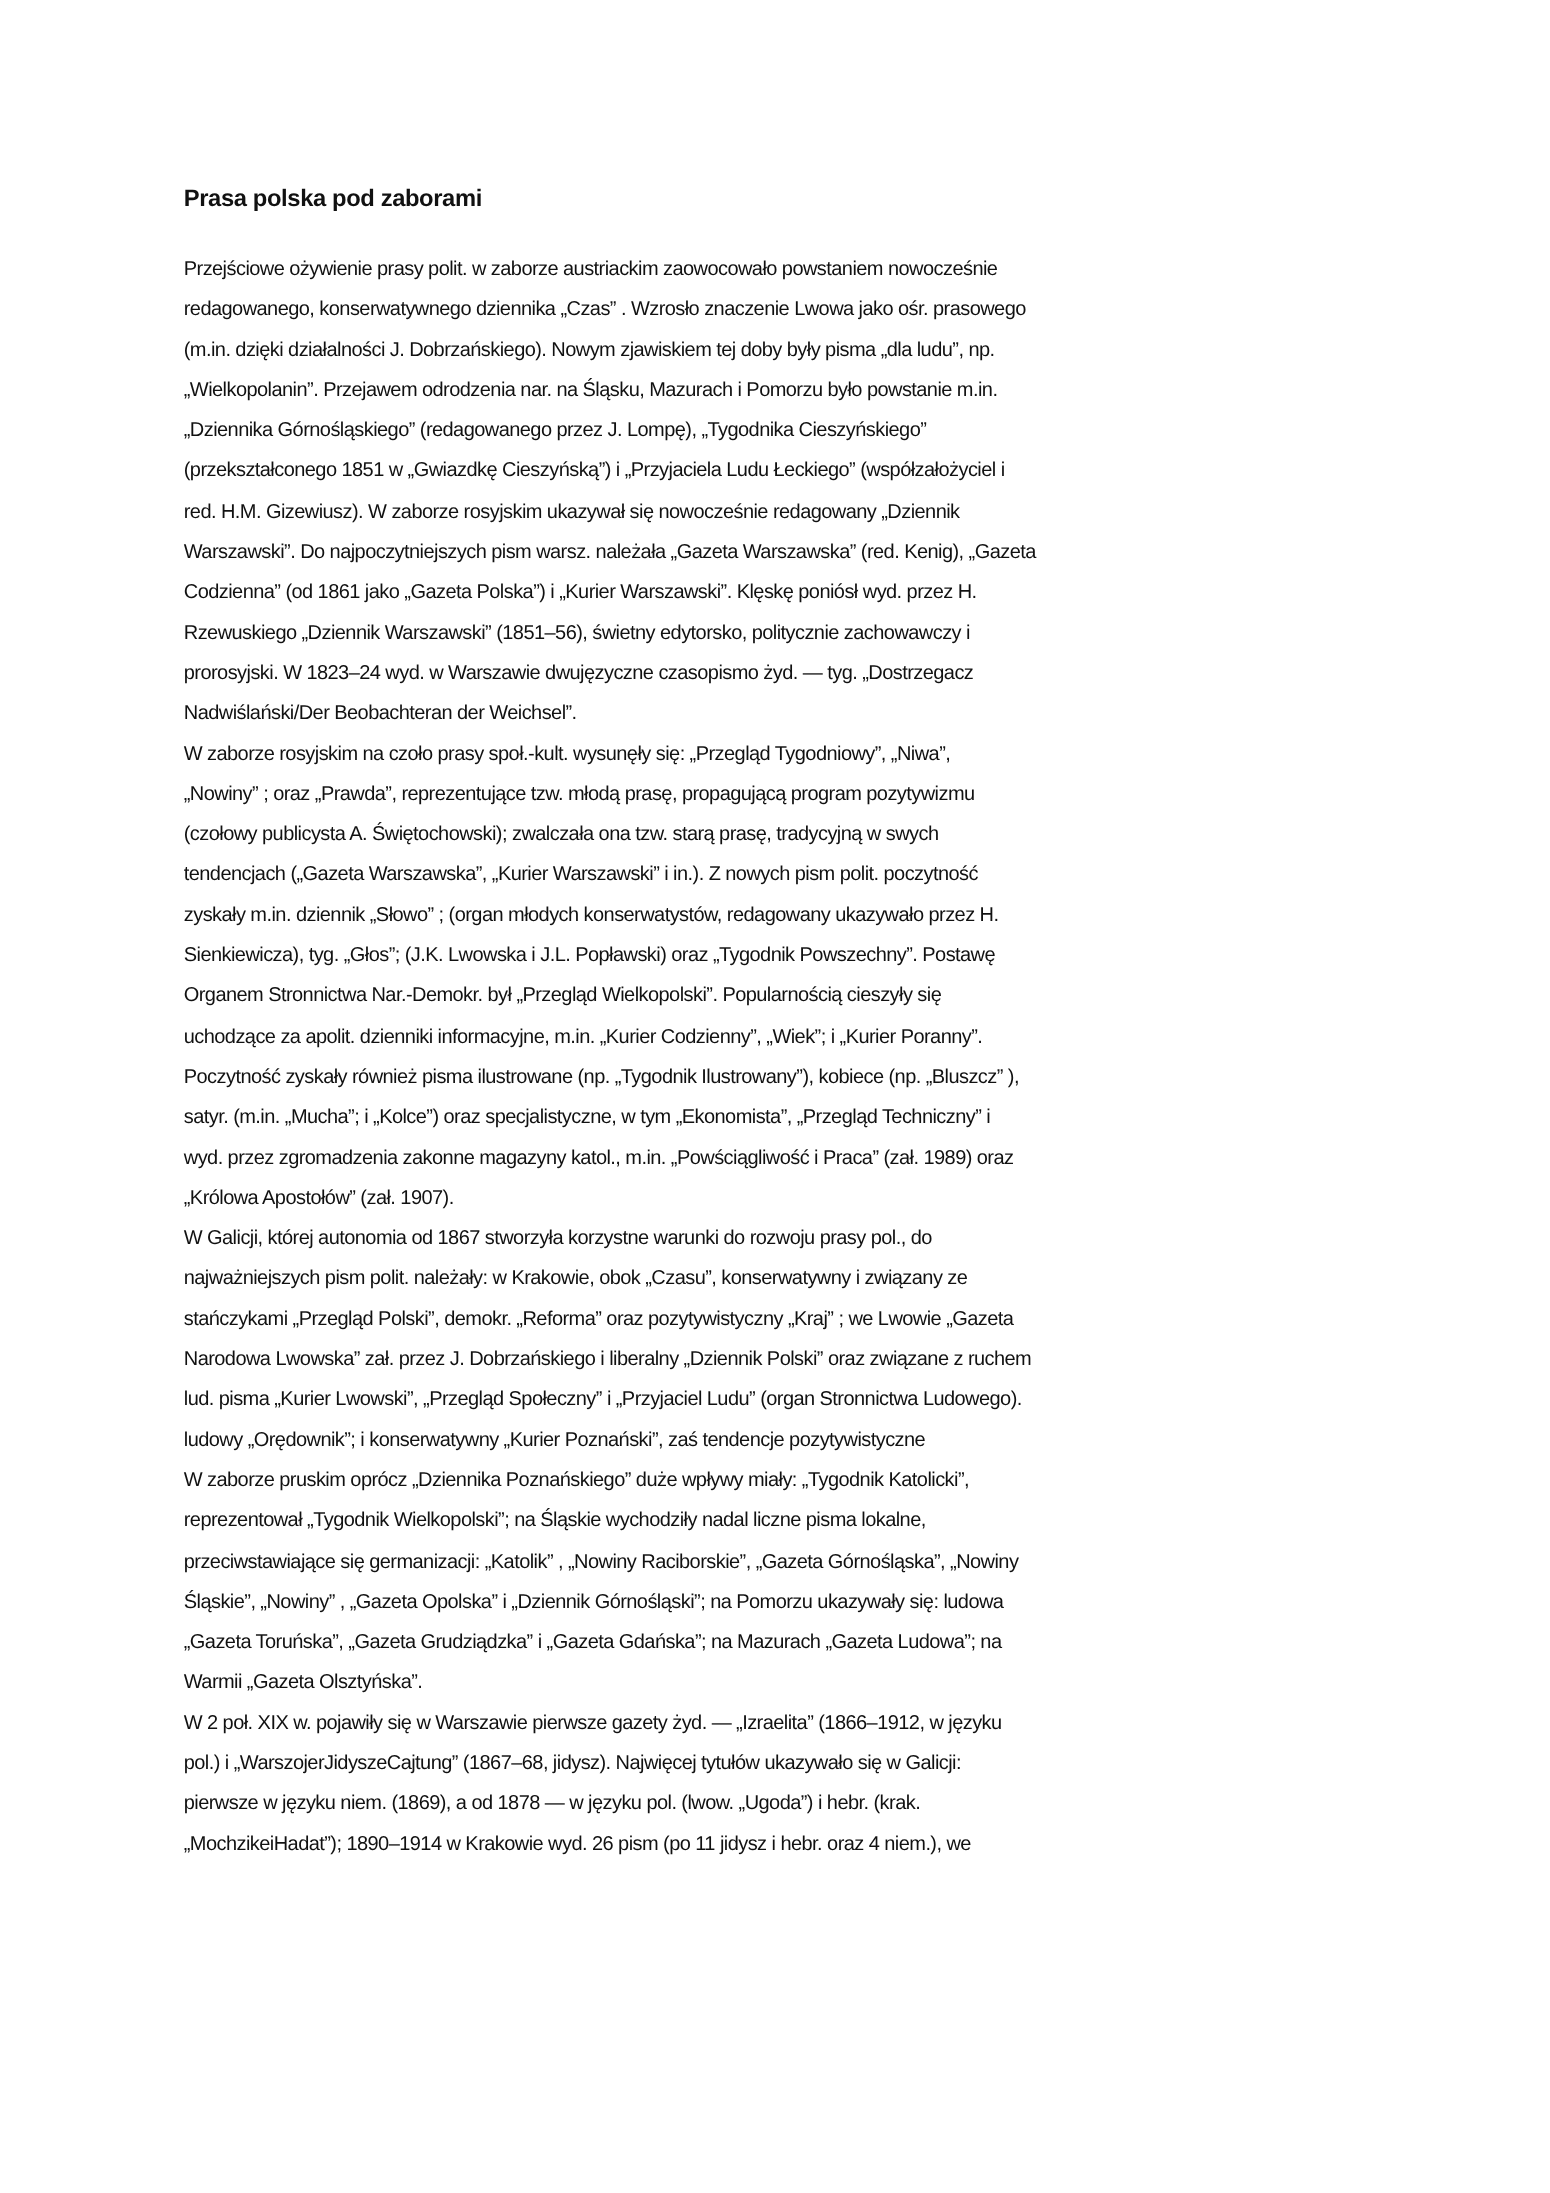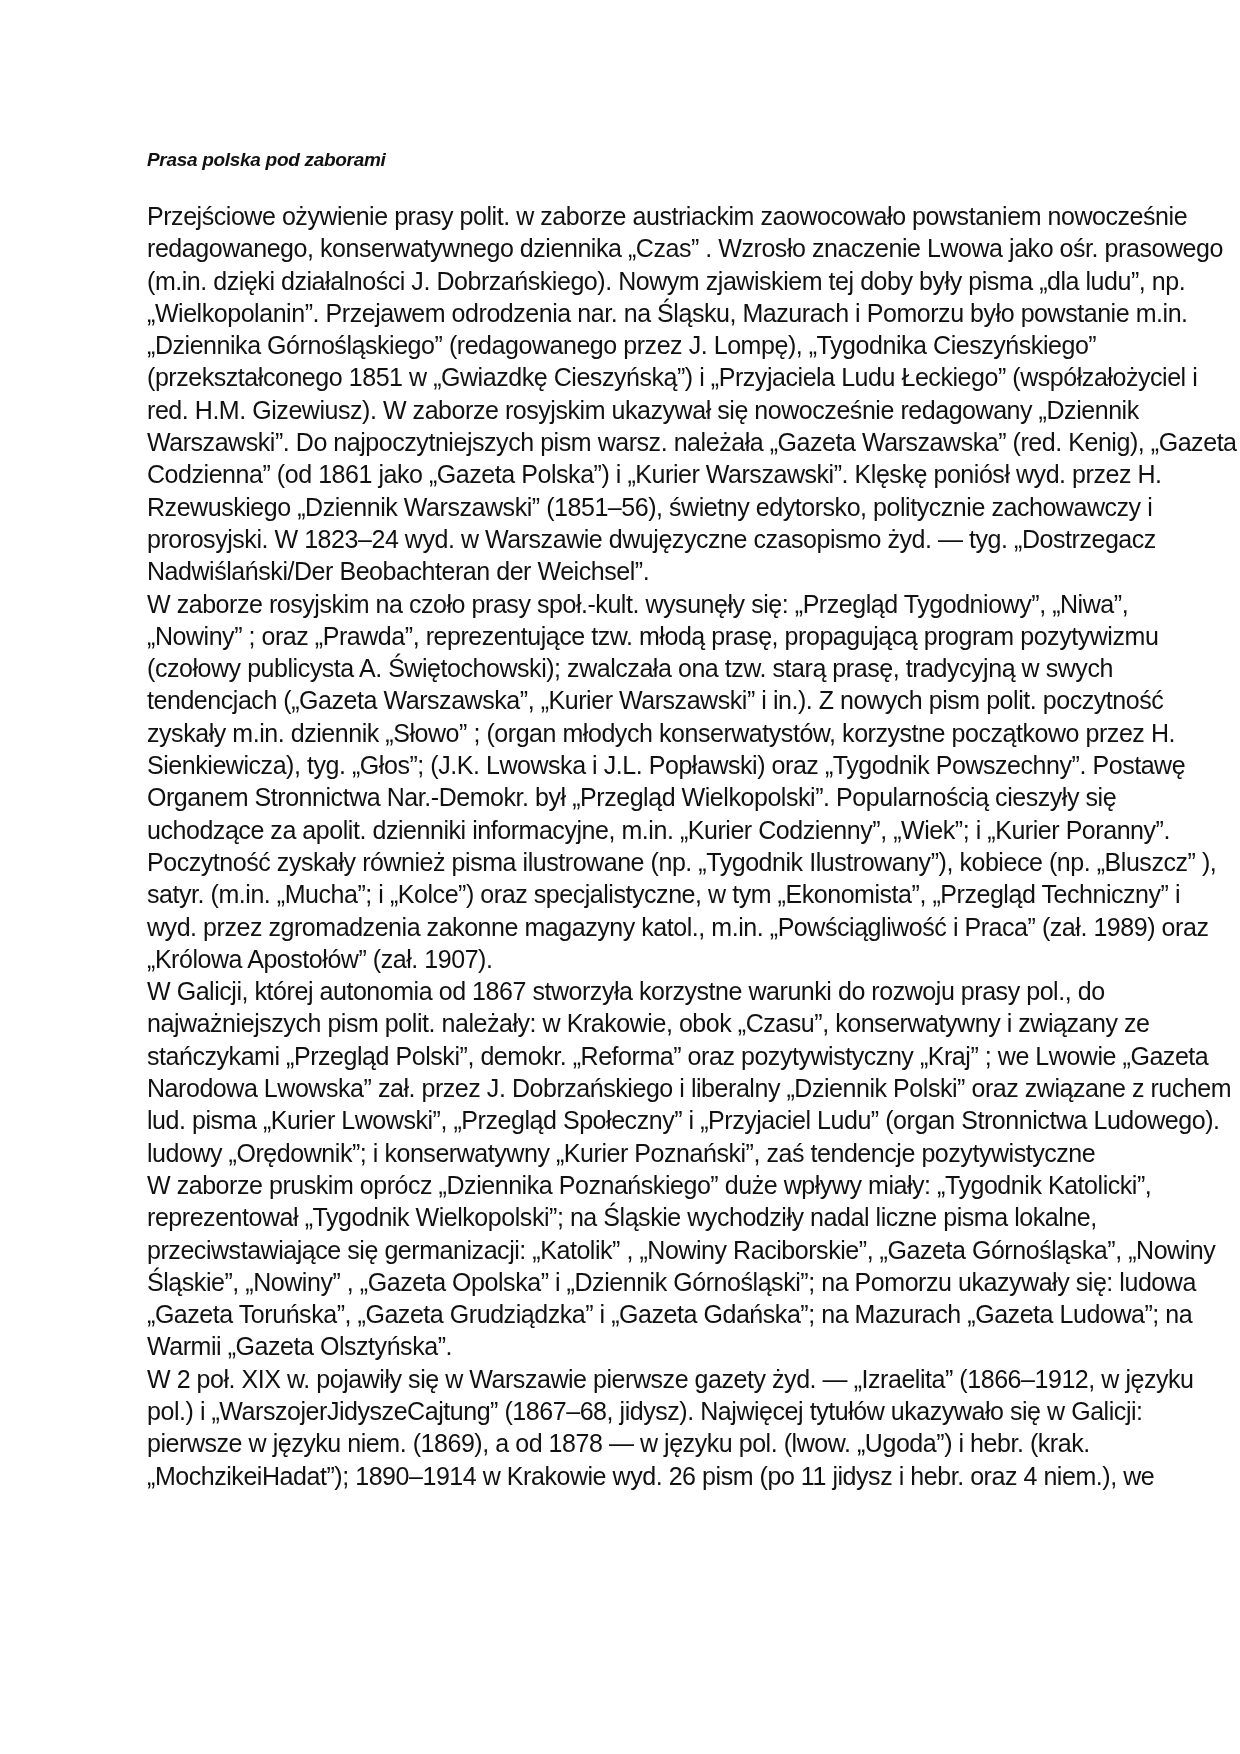--- a/index.html
+++ b/index.html
@@ -4,24 +4,23 @@
 <style>
   html, body { margin: 0; padding: 0; background: #ffffff; }
   body { width: 1240px; height: 1754px; position: relative; overflow: hidden; }
   .page {
     position: absolute; left: 147px; top: 148px; width: 960px;
     font-family: "Liberation Sans", sans-serif; color: #111;
   }
   .title {
     font-size: 19px; font-weight: bold; margin: 0 0 28px 0; line-height: 24px;
     letter-spacing: -0.3px;
-    font-style: italic;
   }
   .line {
-    font-size: 25px; line-height: 32.3px; white-space: nowrap;
+    font-size: 16px; line-height: 32.3px; white-space: nowrap;
     letter-spacing: -0.45px;
   }
 </style>
 </head>
 <body>
 
 <div class="page">
   <div class="title">Prasa polska pod zaborami</div>
   <div id="body">
       <div class="line">Przejściowe ożywienie prasy polit. w zaborze austriackim zaowocowało powstaniem nowocześnie</div>
@@ -33,21 +32,21 @@
       <div class="line">red. H.M. Gizewiusz). W zaborze rosyjskim ukazywał się nowocześnie redagowany  „Dziennik</div>
       <div class="line">Warszawski”. Do najpoczytniejszych pism warsz. należała „Gazeta Warszawska” (red. Kenig), „Gazeta</div>
       <div class="line">Codzienna” (od 1861 jako „Gazeta Polska”) i „Kurier Warszawski”. Klęskę poniósł wyd. przez H.</div>
       <div class="line">Rzewuskiego „Dziennik Warszawski” (1851–56), świetny edytorsko, politycznie zachowawczy i</div>
       <div class="line">prorosyjski. W 1823–24 wyd. w Warszawie dwujęzyczne czasopismo żyd. — tyg. „Dostrzegacz</div>
       <div class="line">Nadwiślański/Der Beobachteran der Weichsel”.</div>
       <div class="line">W zaborze rosyjskim na czoło prasy społ.-kult. wysunęły się: „Przegląd Tygodniowy”, „Niwa”,</div>
       <div class="line">„Nowiny” ; oraz „Prawda”, reprezentujące tzw. młodą prasę, propagującą program pozytywizmu</div>
       <div class="line">(czołowy publicysta A. Świętochowski); zwalczała ona tzw. starą prasę, tradycyjną w swych</div>
       <div class="line">tendencjach („Gazeta Warszawska”, „Kurier Warszawski” i in.). Z nowych pism polit. poczytność</div>
-      <div class="line">zyskały m.in. dziennik „Słowo” ; (organ młodych konserwatystów, korzystne początkowo przez H.</div>
+      <div class="line">zyskały m.in. dziennik „Słowo” ; (organ młodych konserwatystów, redagowany ukazywało przez H.</div>
       <div class="line">Sienkiewicza), tyg. „Głos”; (J.K. Lwowska i J.L. Popławski) oraz „Tygodnik Powszechny”. Postawę</div>
       <div class="line">Organem Stronnictwa Nar.-Demokr. był „Przegląd Wielkopolski”. Popularnością cieszyły się</div>
       <div class="line">uchodzące za apolit. dzienniki informacyjne, m.in. „Kurier Codzienny”, „Wiek”; i „Kurier Poranny”.</div>
       <div class="line">Poczytność zyskały również pisma ilustrowane (np. „Tygodnik Ilustrowany”), kobiece (np.  „Bluszcz” ),</div>
       <div class="line">satyr. (m.in. „Mucha”; i „Kolce”) oraz specjalistyczne, w tym „Ekonomista”, „Przegląd Techniczny” i</div>
       <div class="line">wyd. przez zgromadzenia zakonne magazyny katol., m.in. „Powściągliwość i Praca” (zał. 1989) oraz</div>
       <div class="line">„Królowa Apostołów” (zał. 1907).</div>
       <div class="line">W Galicji, której autonomia od 1867 stworzyła korzystne warunki do rozwoju prasy pol., do</div>
       <div class="line">najważniejszych pism polit. należały: w Krakowie, obok „Czasu”, konserwatywny i związany ze</div>
       <div class="line">stańczykami „Przegląd Polski”, demokr. „Reforma” oraz pozytywistyczny „Kraj” ; we Lwowie „Gazeta</div>

